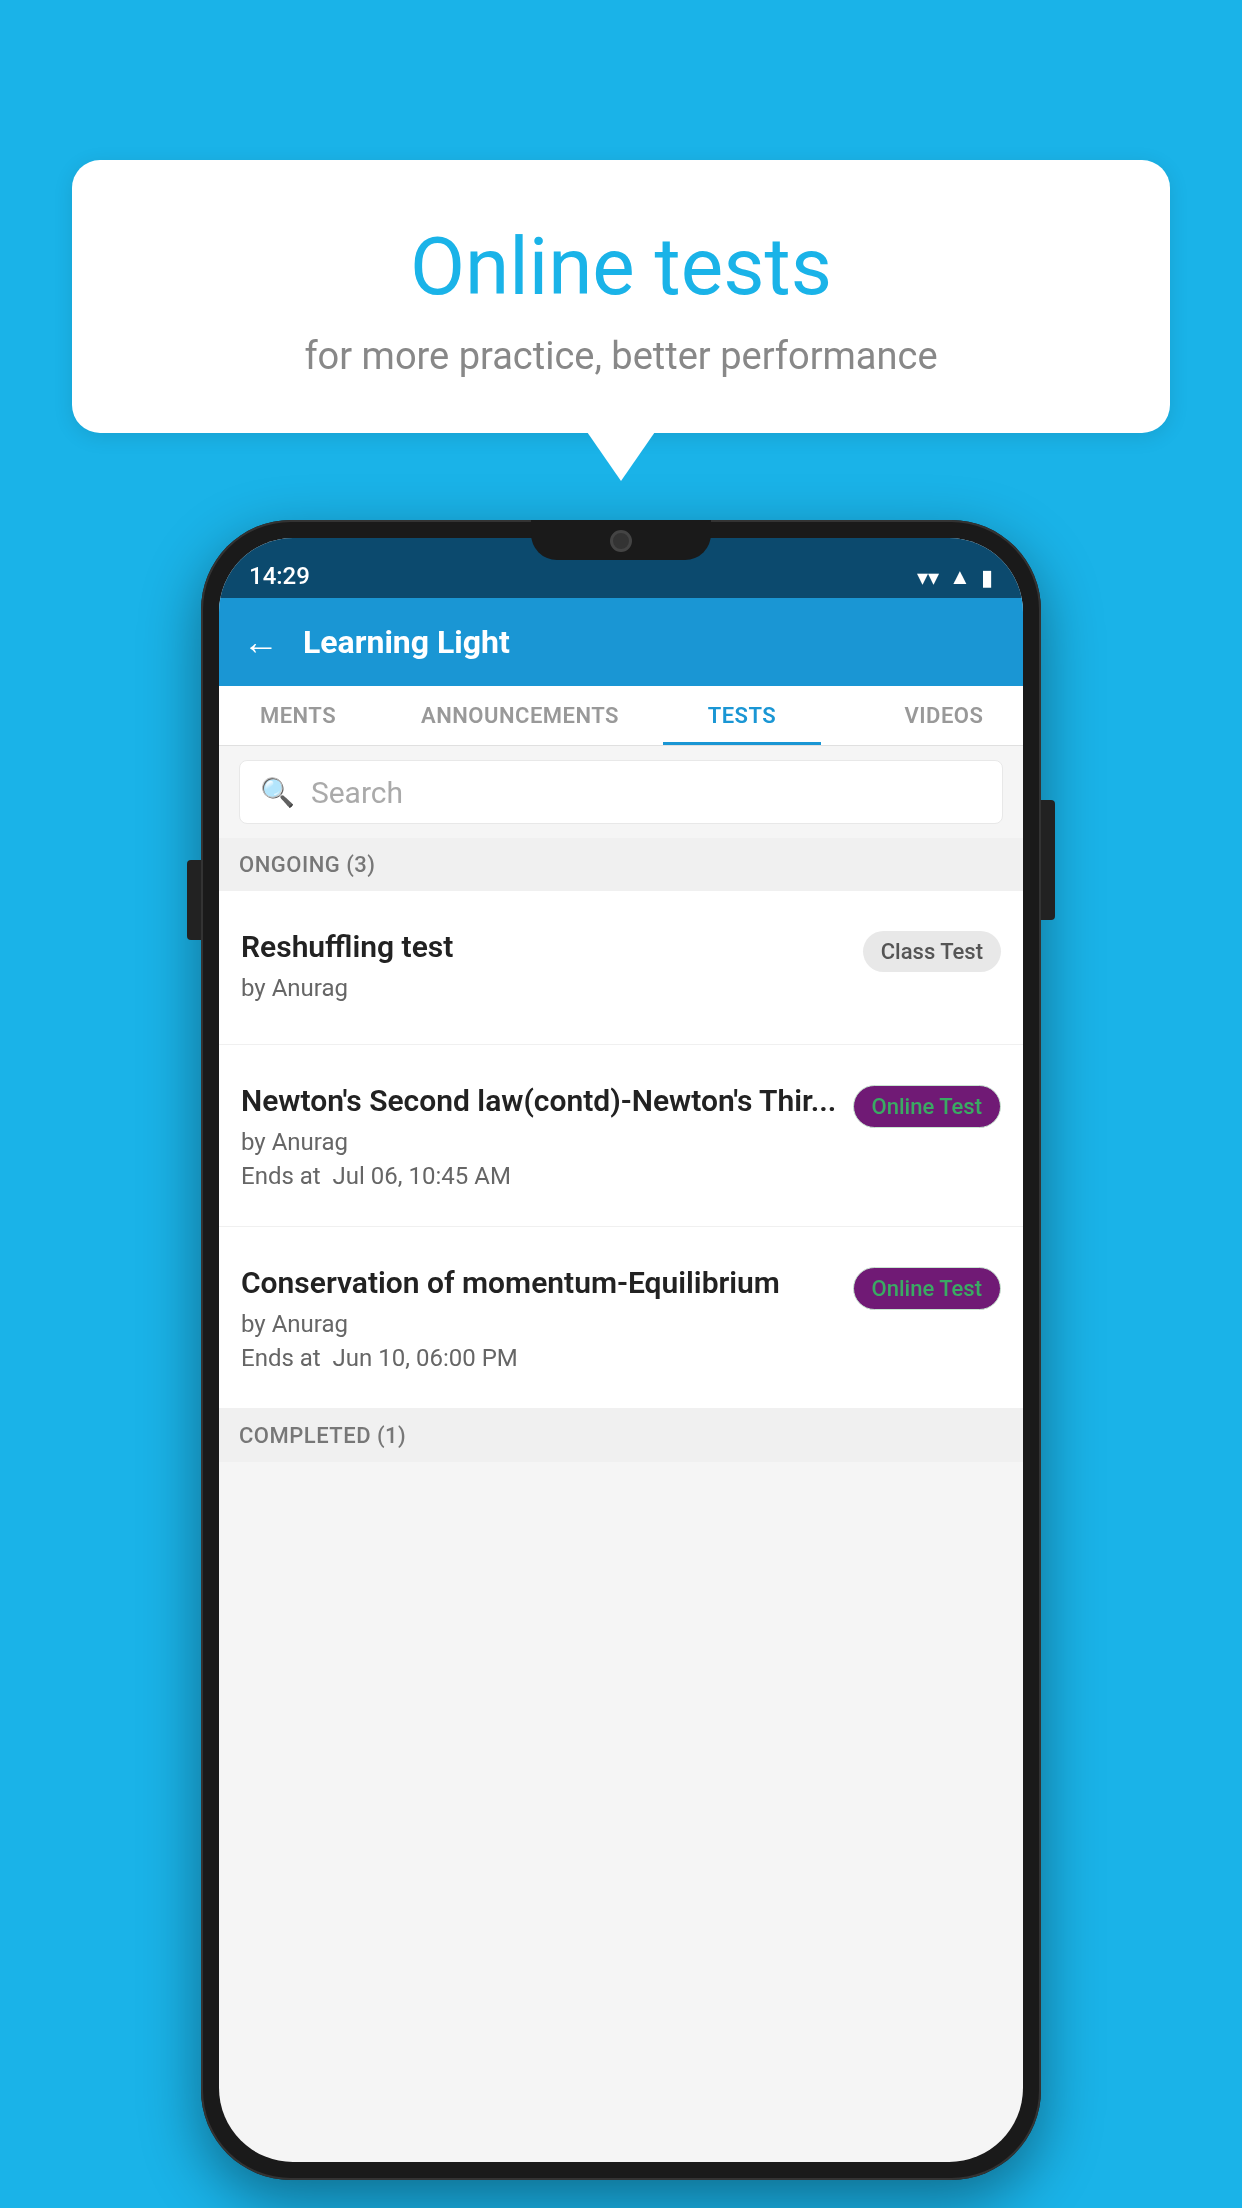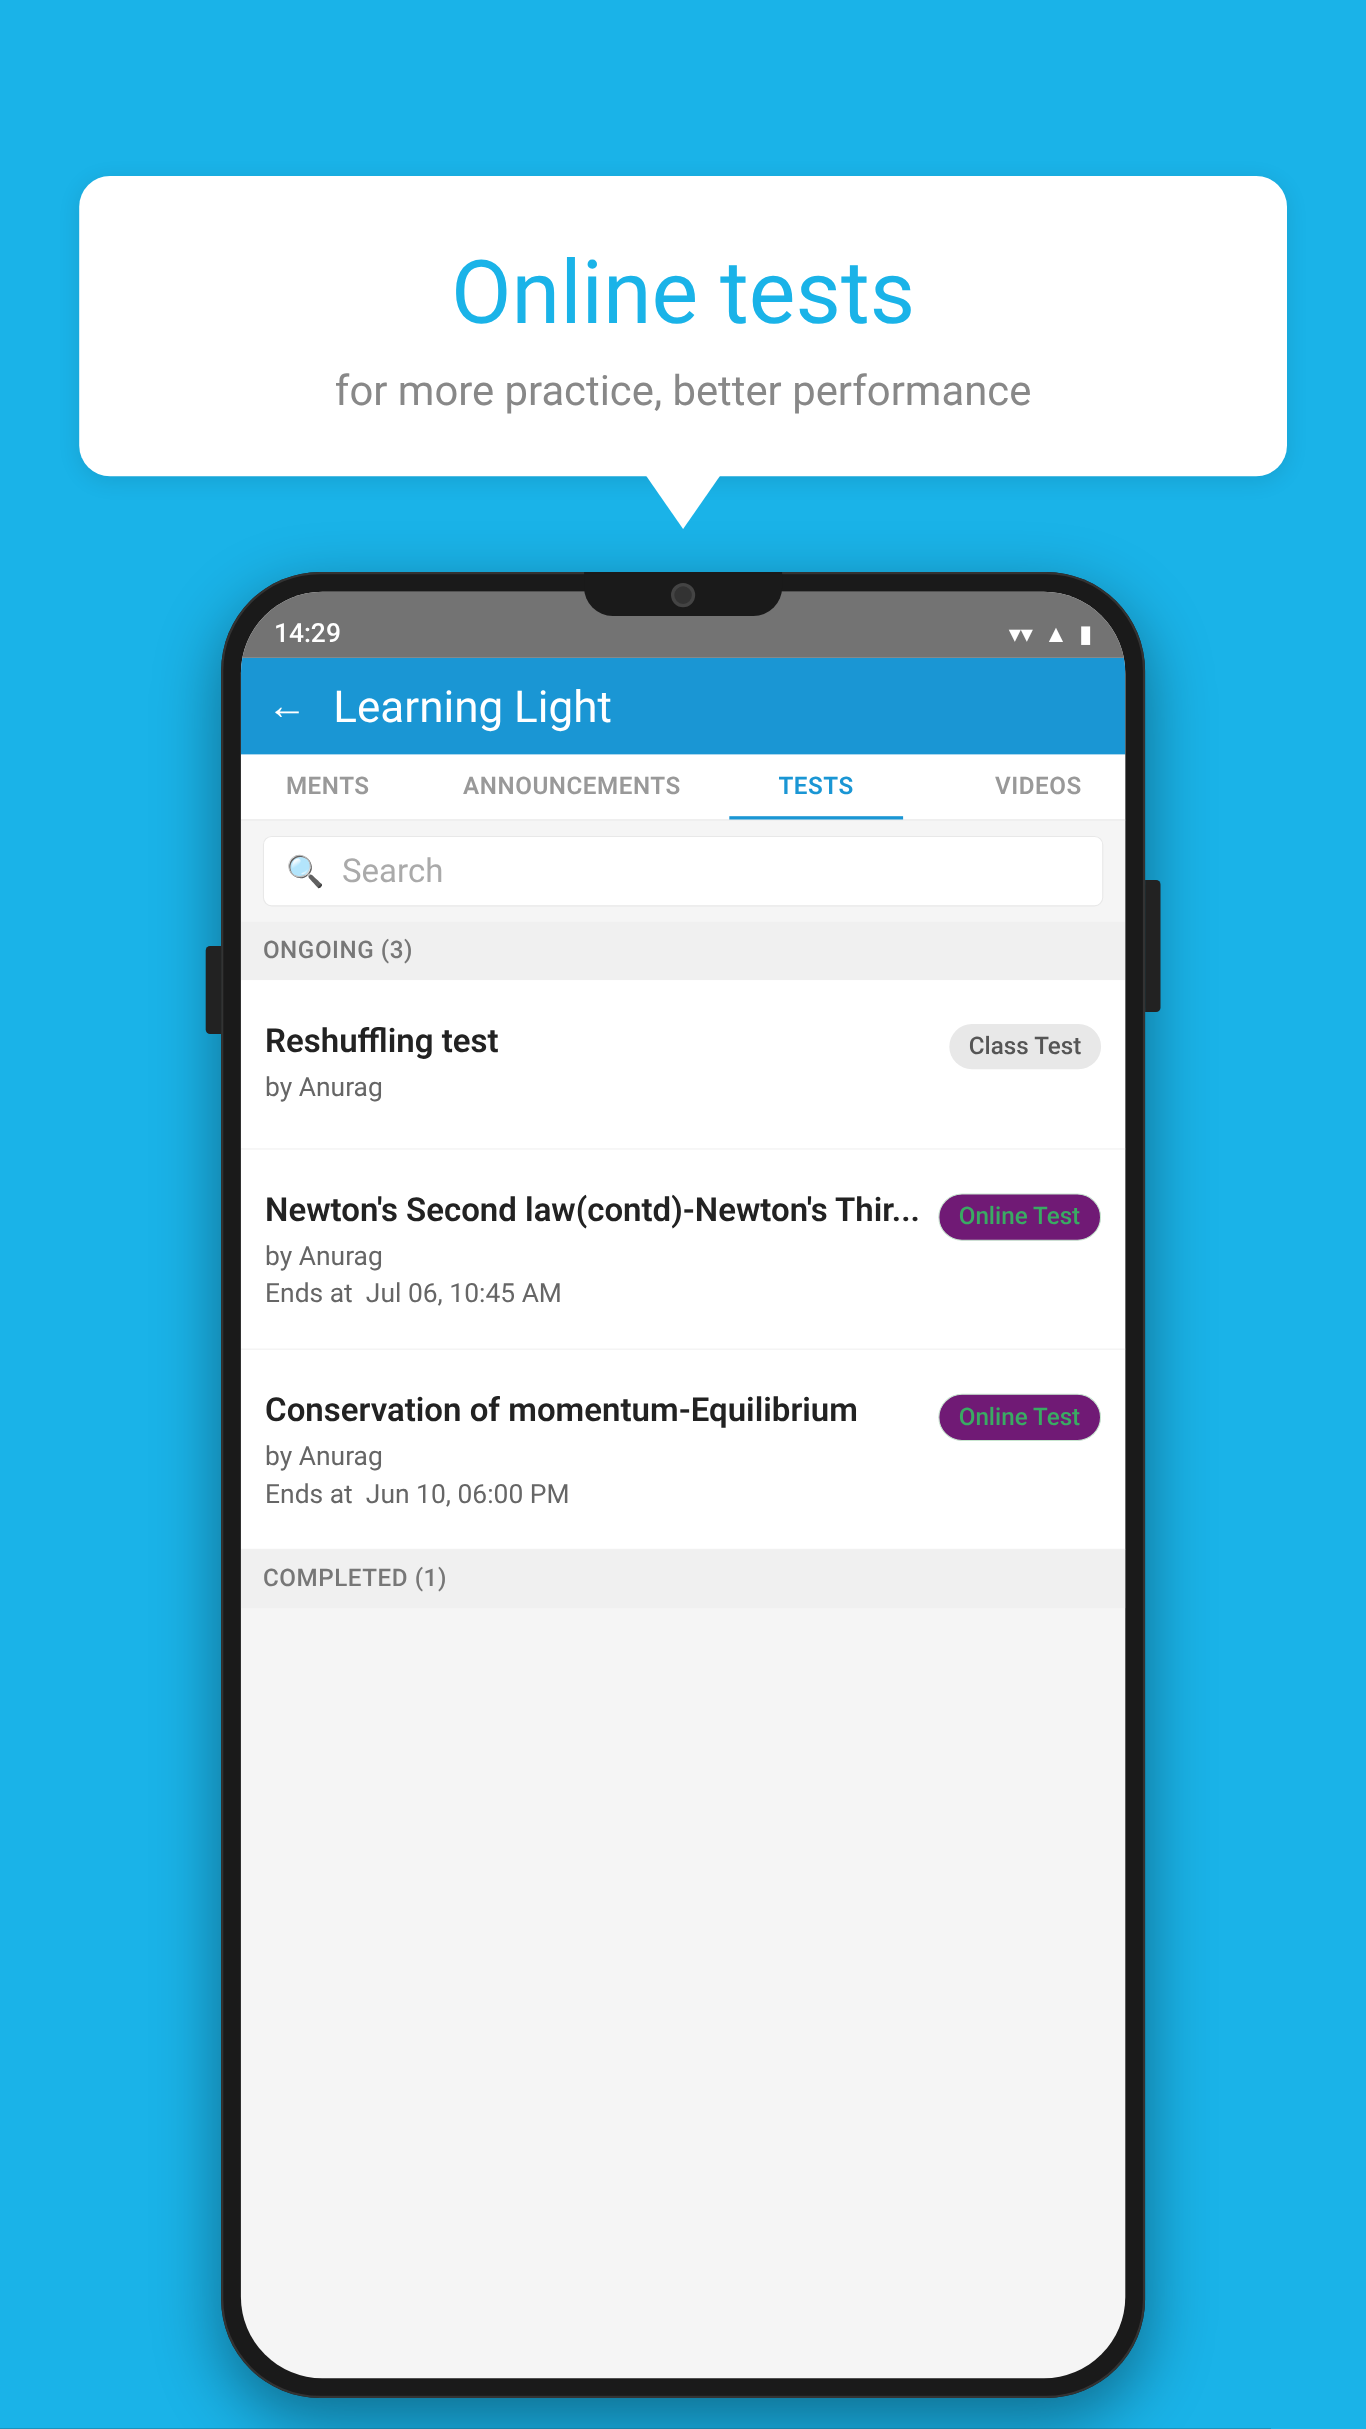--- a/index.html
+++ b/index.html
@@ -119,21 +119,21 @@
       transform: translateX(-50%);
       width: 22px;
       height: 22px;
       background: #333;
       border-radius: 50%;
       border: 3px solid #444;
     }
 
     
     .status-bar {
-      background: #737373;
+      background: #0c4a6e;
       height: 60px;
       display: flex;
       align-items: flex-end;
       justify-content: space-between;
       padding: 0 30px 8px;
       position: relative;
       z-index: 5;
     }
     .status-time {
       color: white;
@@ -158,22 +158,22 @@
       align-items: center;
       padding: 0 24px;
       gap: 24px;
     }
     .back-arrow {
       color: white;
       font-size: 36px;
     }
     .app-title {
       color: white;
-      font-size: 40px;
-      font-weight: 400;
+      font-size: 32px;
+      font-weight: 700;
       text-align: right;
     }
 
     
     .tab-bar {
       background: white;
       display: flex;
       border-bottom: 1px solid #e0e0e0;
       height: 60px;
       gap: 44px;

